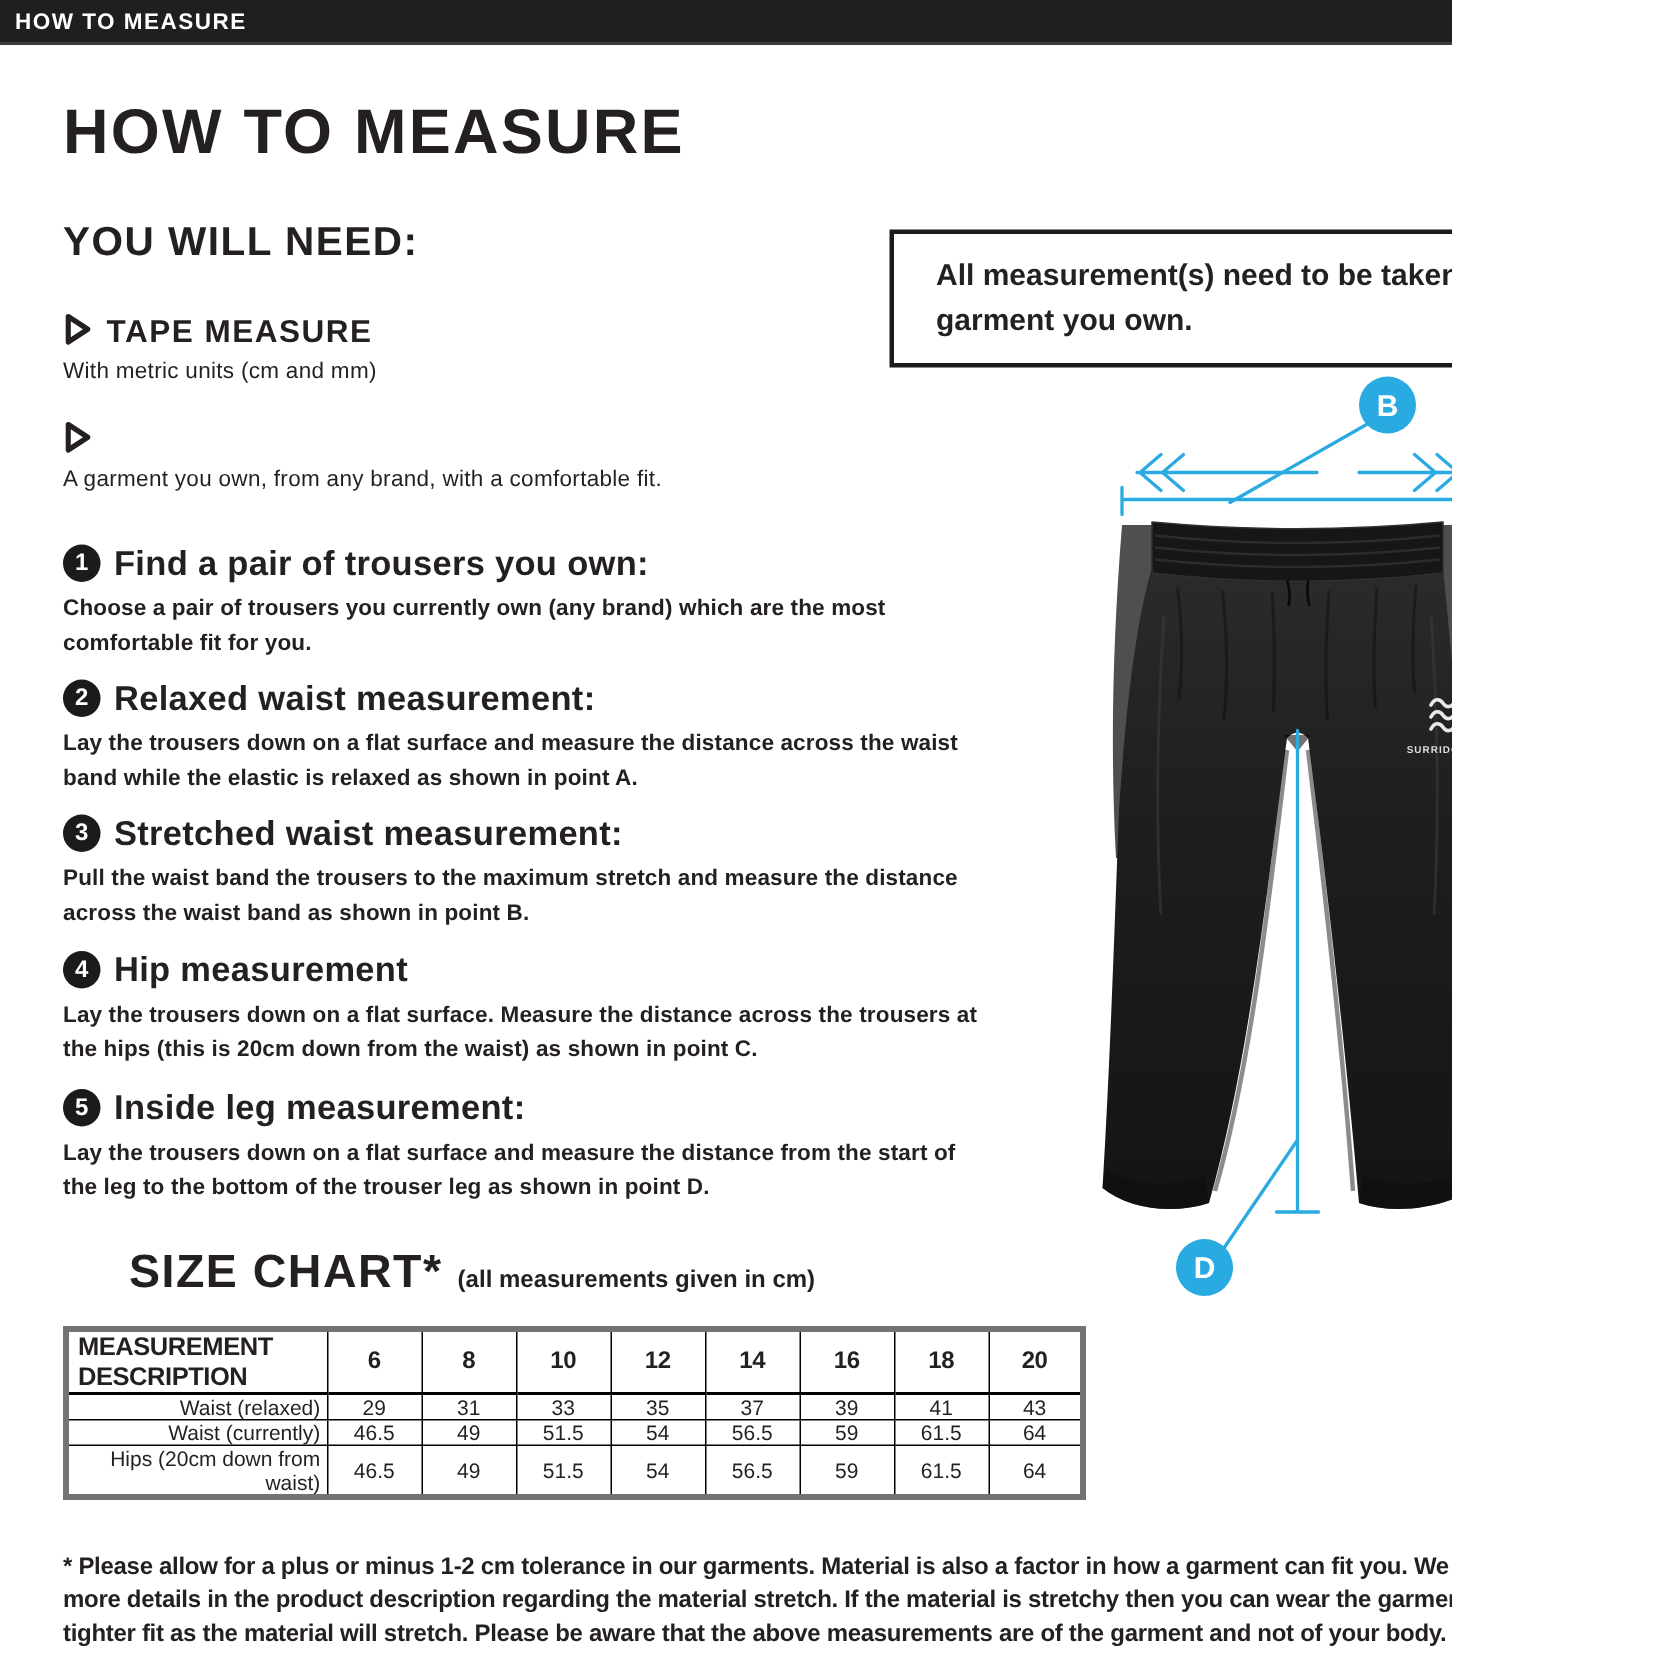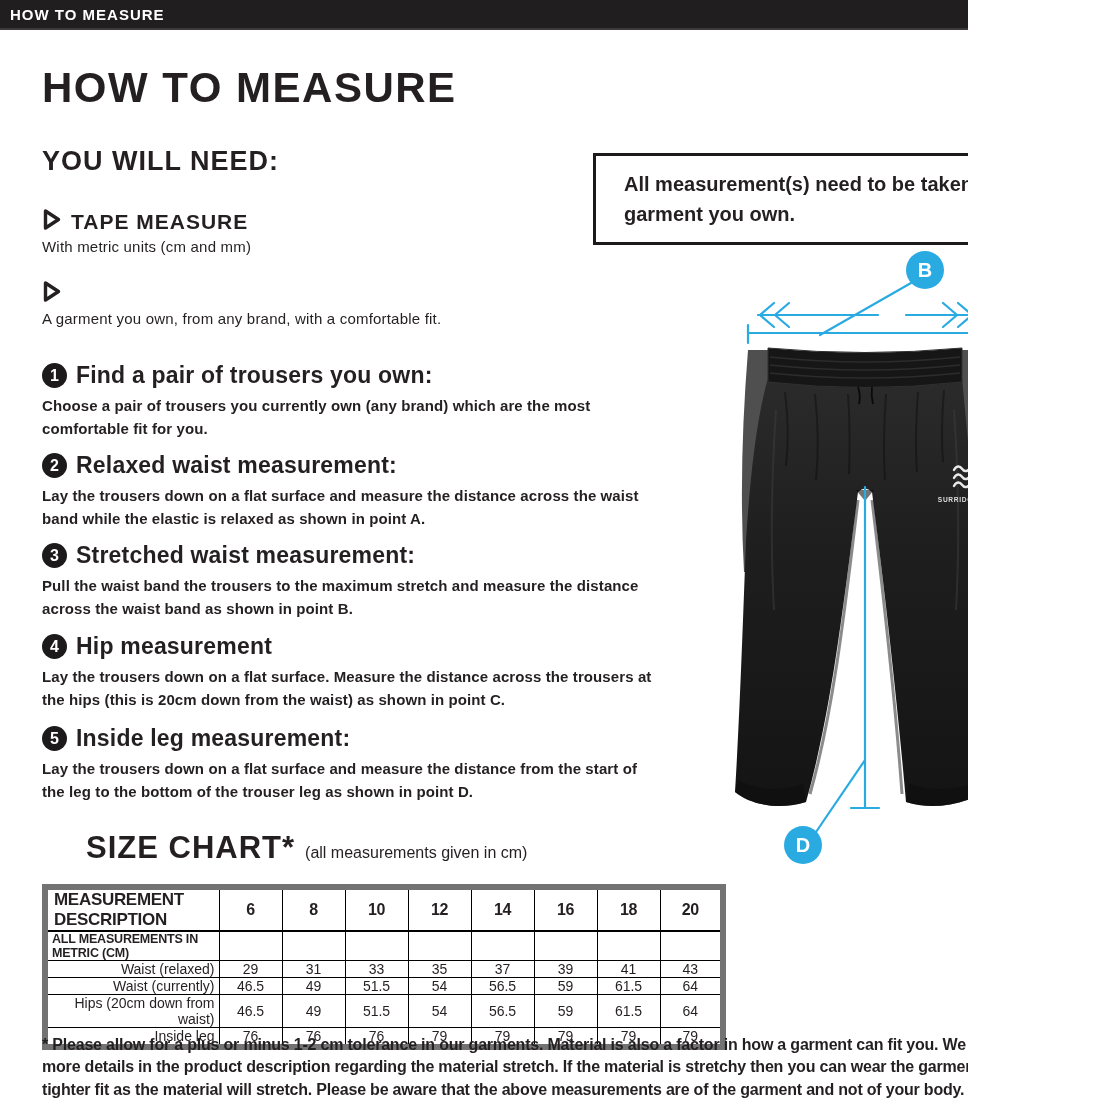--- a/index.html
+++ b/index.html
@@ -32,25 +32,25 @@
   .s1{top:362px;} .s2{top:452px;} .s3{top:542px;} .s4{top:633px;} .s5{top:725px;}
   .step-head{display:flex;align-items:center;gap:9px;}
   .badge{width:25px;height:25px;border-radius:50%;background:#1c1a1b;color:#fff;
          display:flex;align-items:center;justify-content:center;font-size:16px;font-weight:700;flex:0 0 25px;}
   .step-title{font-size:23px;font-weight:700;letter-spacing:.2px;text-align:center;}
   .step-body{margin-top:6px;font-size:15px;font-weight:700;line-height:1.5;letter-spacing:.1px;}
 
   
   .sc-head{position:absolute;left:42px;top:830px;display:flex;align-items:baseline;gap:10px;margin-left:44px;}
   .sc-title{font-size:31px;font-weight:700;letter-spacing:1px;}
-  .sc-sub{font-size:16px;font-weight:400;}
+  .sc-sub{font-size:16px;font-weight:700;}
   table.size{position:absolute;left:42px;top:884px;border-collapse:collapse;table-layout:fixed;
              font-family:"Liberation Sans",sans-serif;}
   table.size th,table.size td{border:1px solid #000;padding:0 4px;box-sizing:border-box;}
-  table.size{border:6px solid #737373;padding-left:24px;}
+  table.size{border:4px solid #737373;padding-left:24px;}
   table.size th{height:29px;font-size:16px;font-weight:700;letter-spacing:-.3px;text-align:center;border-bottom-width:2px;}
   table.size th.desc{text-align:left;font-size:17px;padding-left:6px;width:174px;}
   table.size col.val{width:63px;}
   table.size td{height:17px;font-size:14px;font-weight:400;text-align:center;}
   table.size td.lbl{text-align:right;padding-left:5px;}
   table.size tr.metric td{height:19px;}
   table.size td.metric-note{font-weight:700;font-size:12.5px;letter-spacing:-.2px;text-align:left;}
 
   
   .disc{position:absolute;left:42px;top:1034px;width:1000px;font-size:16px;font-weight:700;
@@ -247,31 +247,20 @@
           <th>8</th>
           <th>10</th>
           <th>12</th>
           <th>14</th>
           <th>16</th>
           <th>18</th>
           <th>20</th>
         </tr>
       </thead>
     <tbody>
-        <tr class="metric">
-          <td class="metric-note">ALL MEASUREMENTS IN METRIC (CM)</td>
-          <td></td>
-          <td></td>
-          <td></td>
-          <td></td>
-          <td></td>
-          <td></td>
-          <td></td>
-          <td></td>
-        </tr>
         <tr>
           <td class="lbl">Waist (relaxed)</td>
           <td>29</td>
           <td>31</td>
           <td>33</td>
           <td>35</td>
           <td>37</td>
           <td>39</td>
           <td>41</td>
           <td>43</td>
@@ -291,28 +280,17 @@
           <td class="lbl">Hips (20cm down from waist)</td>
           <td>46.5</td>
           <td>49</td>
           <td>51.5</td>
           <td>54</td>
           <td>56.5</td>
           <td>59</td>
           <td>61.5</td>
           <td>64</td>
         </tr>
-        <tr>
-          <td class="lbl">Inside leg</td>
-          <td>76</td>
-          <td>76</td>
-          <td>76</td>
-          <td>79</td>
-          <td>79</td>
-          <td>79</td>
-          <td>79</td>
-          <td>79</td>
-        </tr>
       </tbody>
   </table>
 
   <div class="disc">* Please allow for a plus or minus 1-2 cm tolerance in our garments. Material is also a factor in how a garment can fit you. We will have more details in the product description regarding the material stretch.  If the material is stretchy then you can wear the garment as a tighter fit as the material will stretch.  Please be aware that the above measurements are of the garment and not of your body.</div>
 </div>
 
 </body></html>

